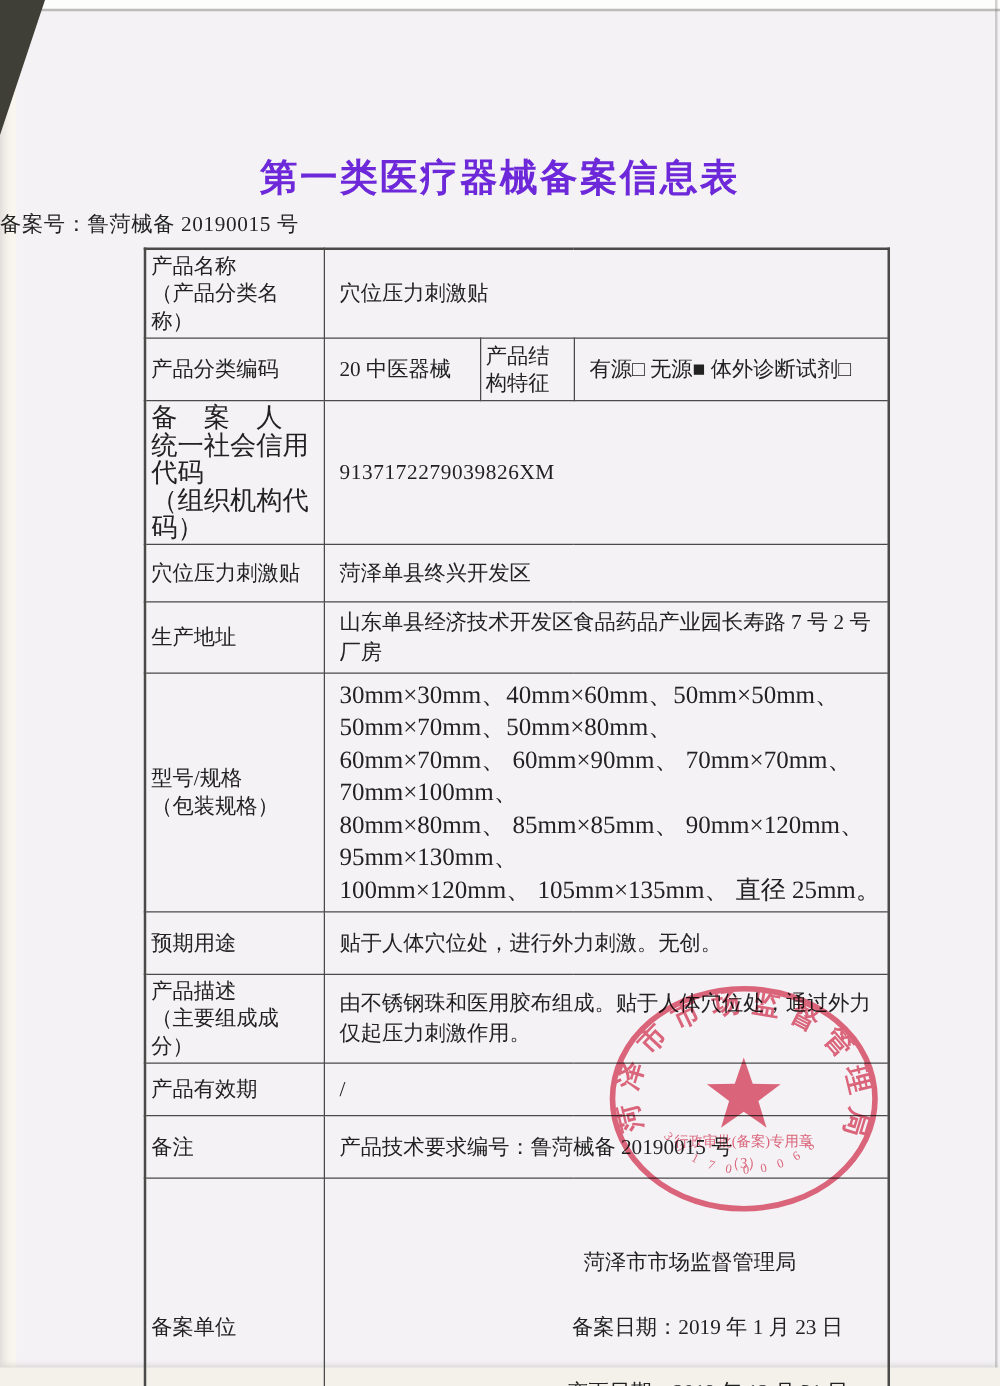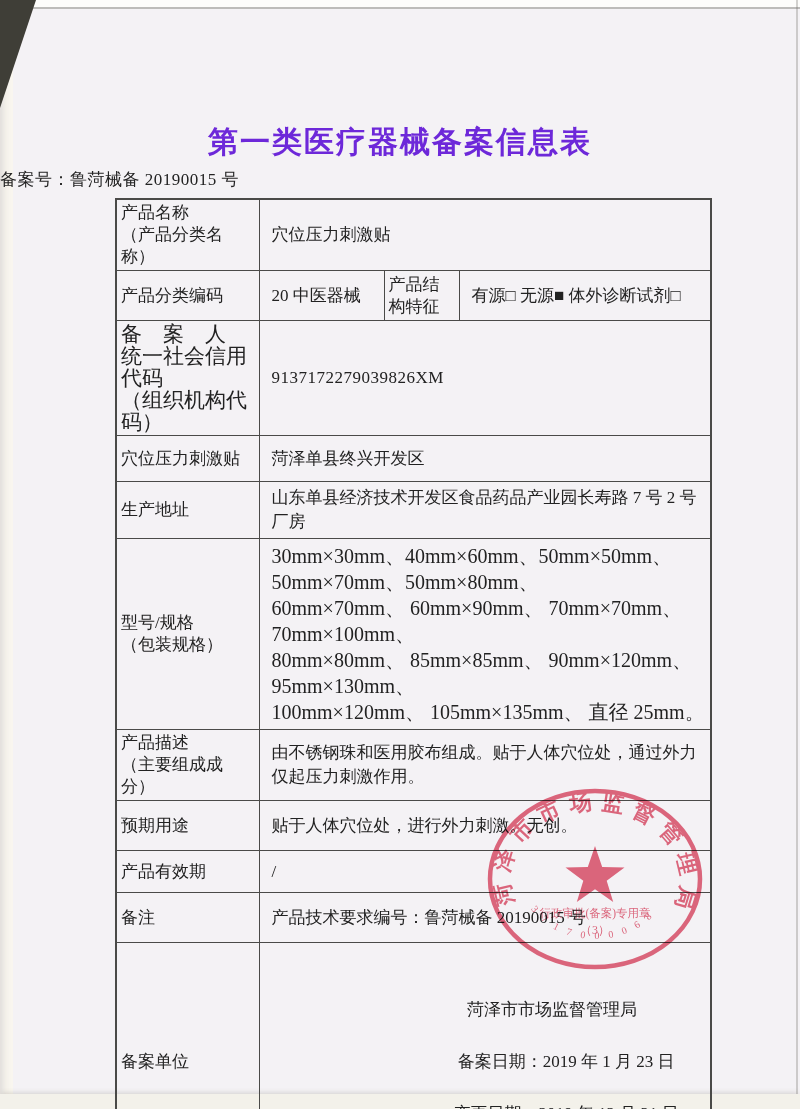--- a/index.html
+++ b/index.html
@@ -103,28 +103,28 @@
       <td class="val" colspan="3">山东单县经济技术开发区食品药品产业园长寿路 7 号 2 号厂房</td>
     </tr>
     <tr style="height:105px" class="r7">
       <td class="lbl">型号/规格
 （包装规格）</td>
       <td class="val" colspan="3">30mm×30mm、40mm×60mm、50mm×50mm、50mm×70mm、50mm×80mm、
 60mm×70mm、 60mm×90mm、 70mm×70mm、 70mm×100mm、
 80mm×80mm、 85mm×85mm、 90mm×120mm、 95mm×130mm、
 100mm×120mm、 105mm×135mm、 直径 25mm。</td>
     </tr>
+    <tr style="height:50px">
+      <td class="lbl">预期用途</td>
+      <td class="val" colspan="3">贴于人体穴位处，进行外力刺激。无创。</td>
+    </tr>
     <tr style="height:68px">
       <td class="lbl">产品描述
 （主要组成成分）</td>
       <td class="val" colspan="3">由不锈钢珠和医用胶布组成。贴于人体穴位处，通过外力仅起压力刺激作用。</td>
-    </tr>
-    <tr style="height:50px">
-      <td class="lbl">预期用途</td>
-      <td class="val" colspan="3">贴于人体穴位处，进行外力刺激。无创。</td>
     </tr>
     <tr style="height:42px">
       <td class="lbl">产品有效期</td>
       <td class="val" colspan="3">/</td>
     </tr>
     <tr style="height:50px">
       <td class="lbl">备注</td>
       <td class="val" colspan="3">产品技术要求编号：鲁菏械备 20190015 号</td>
     </tr>
     <tr style="height:117px">

